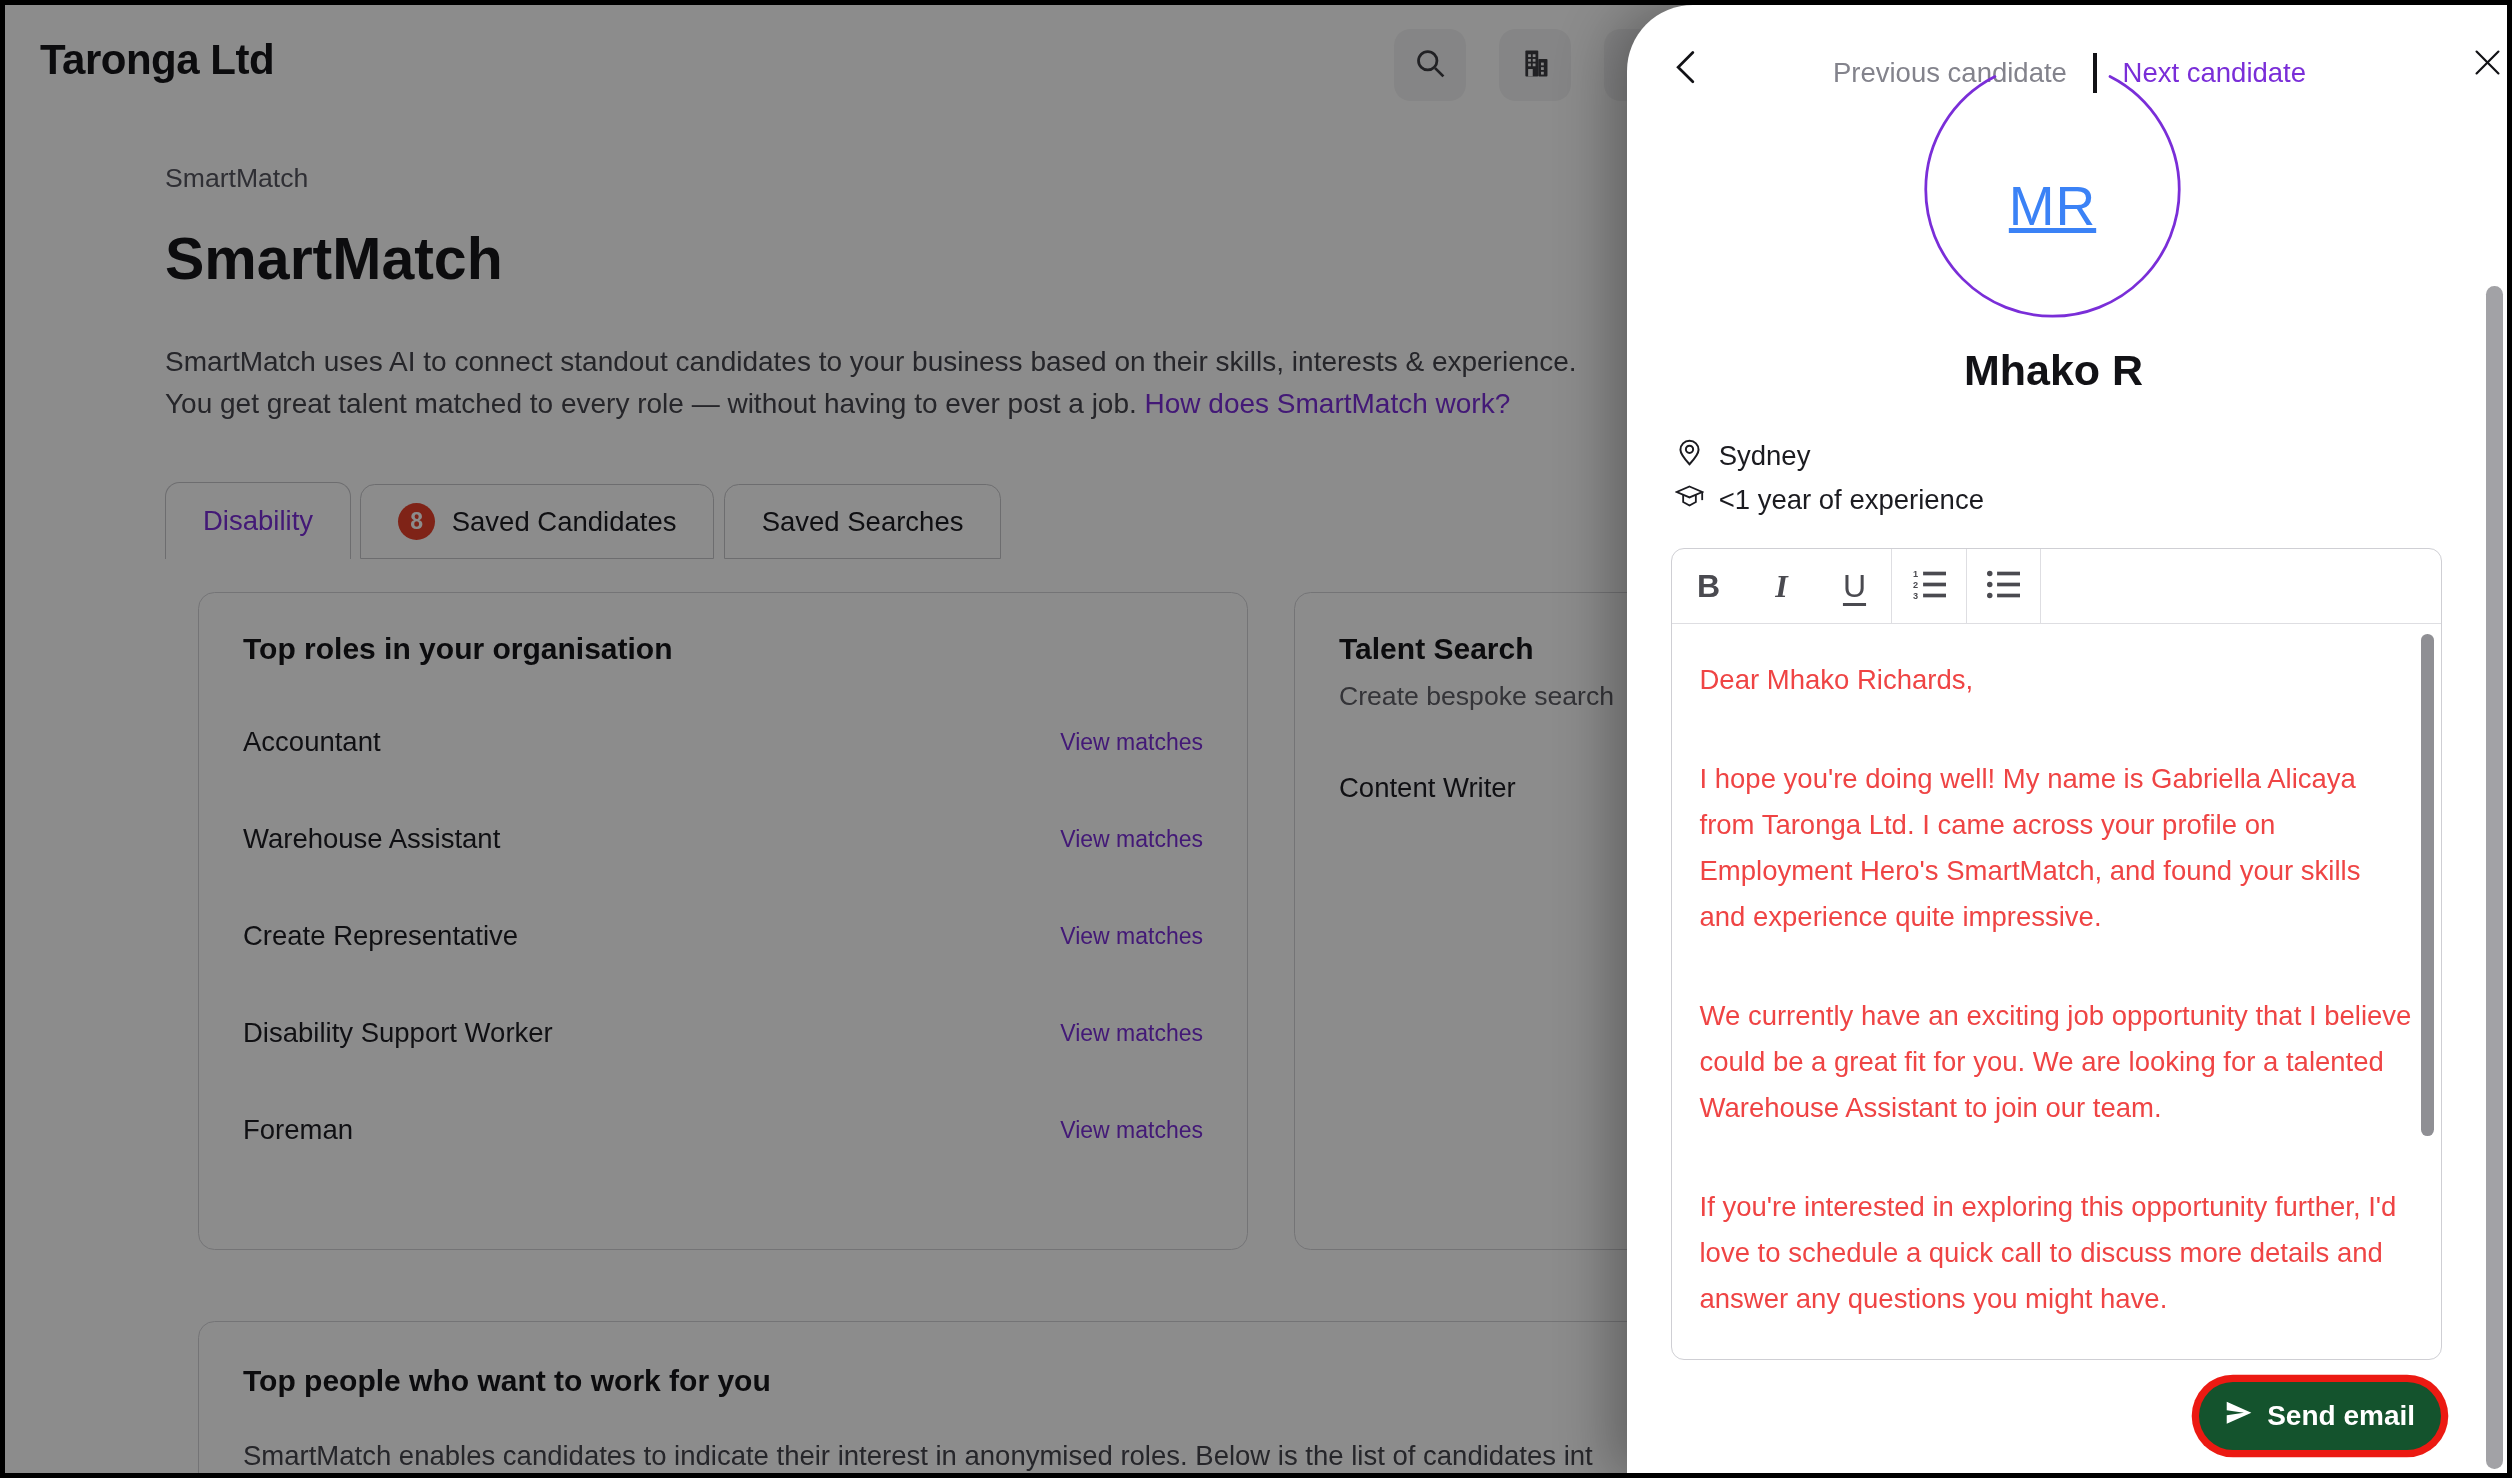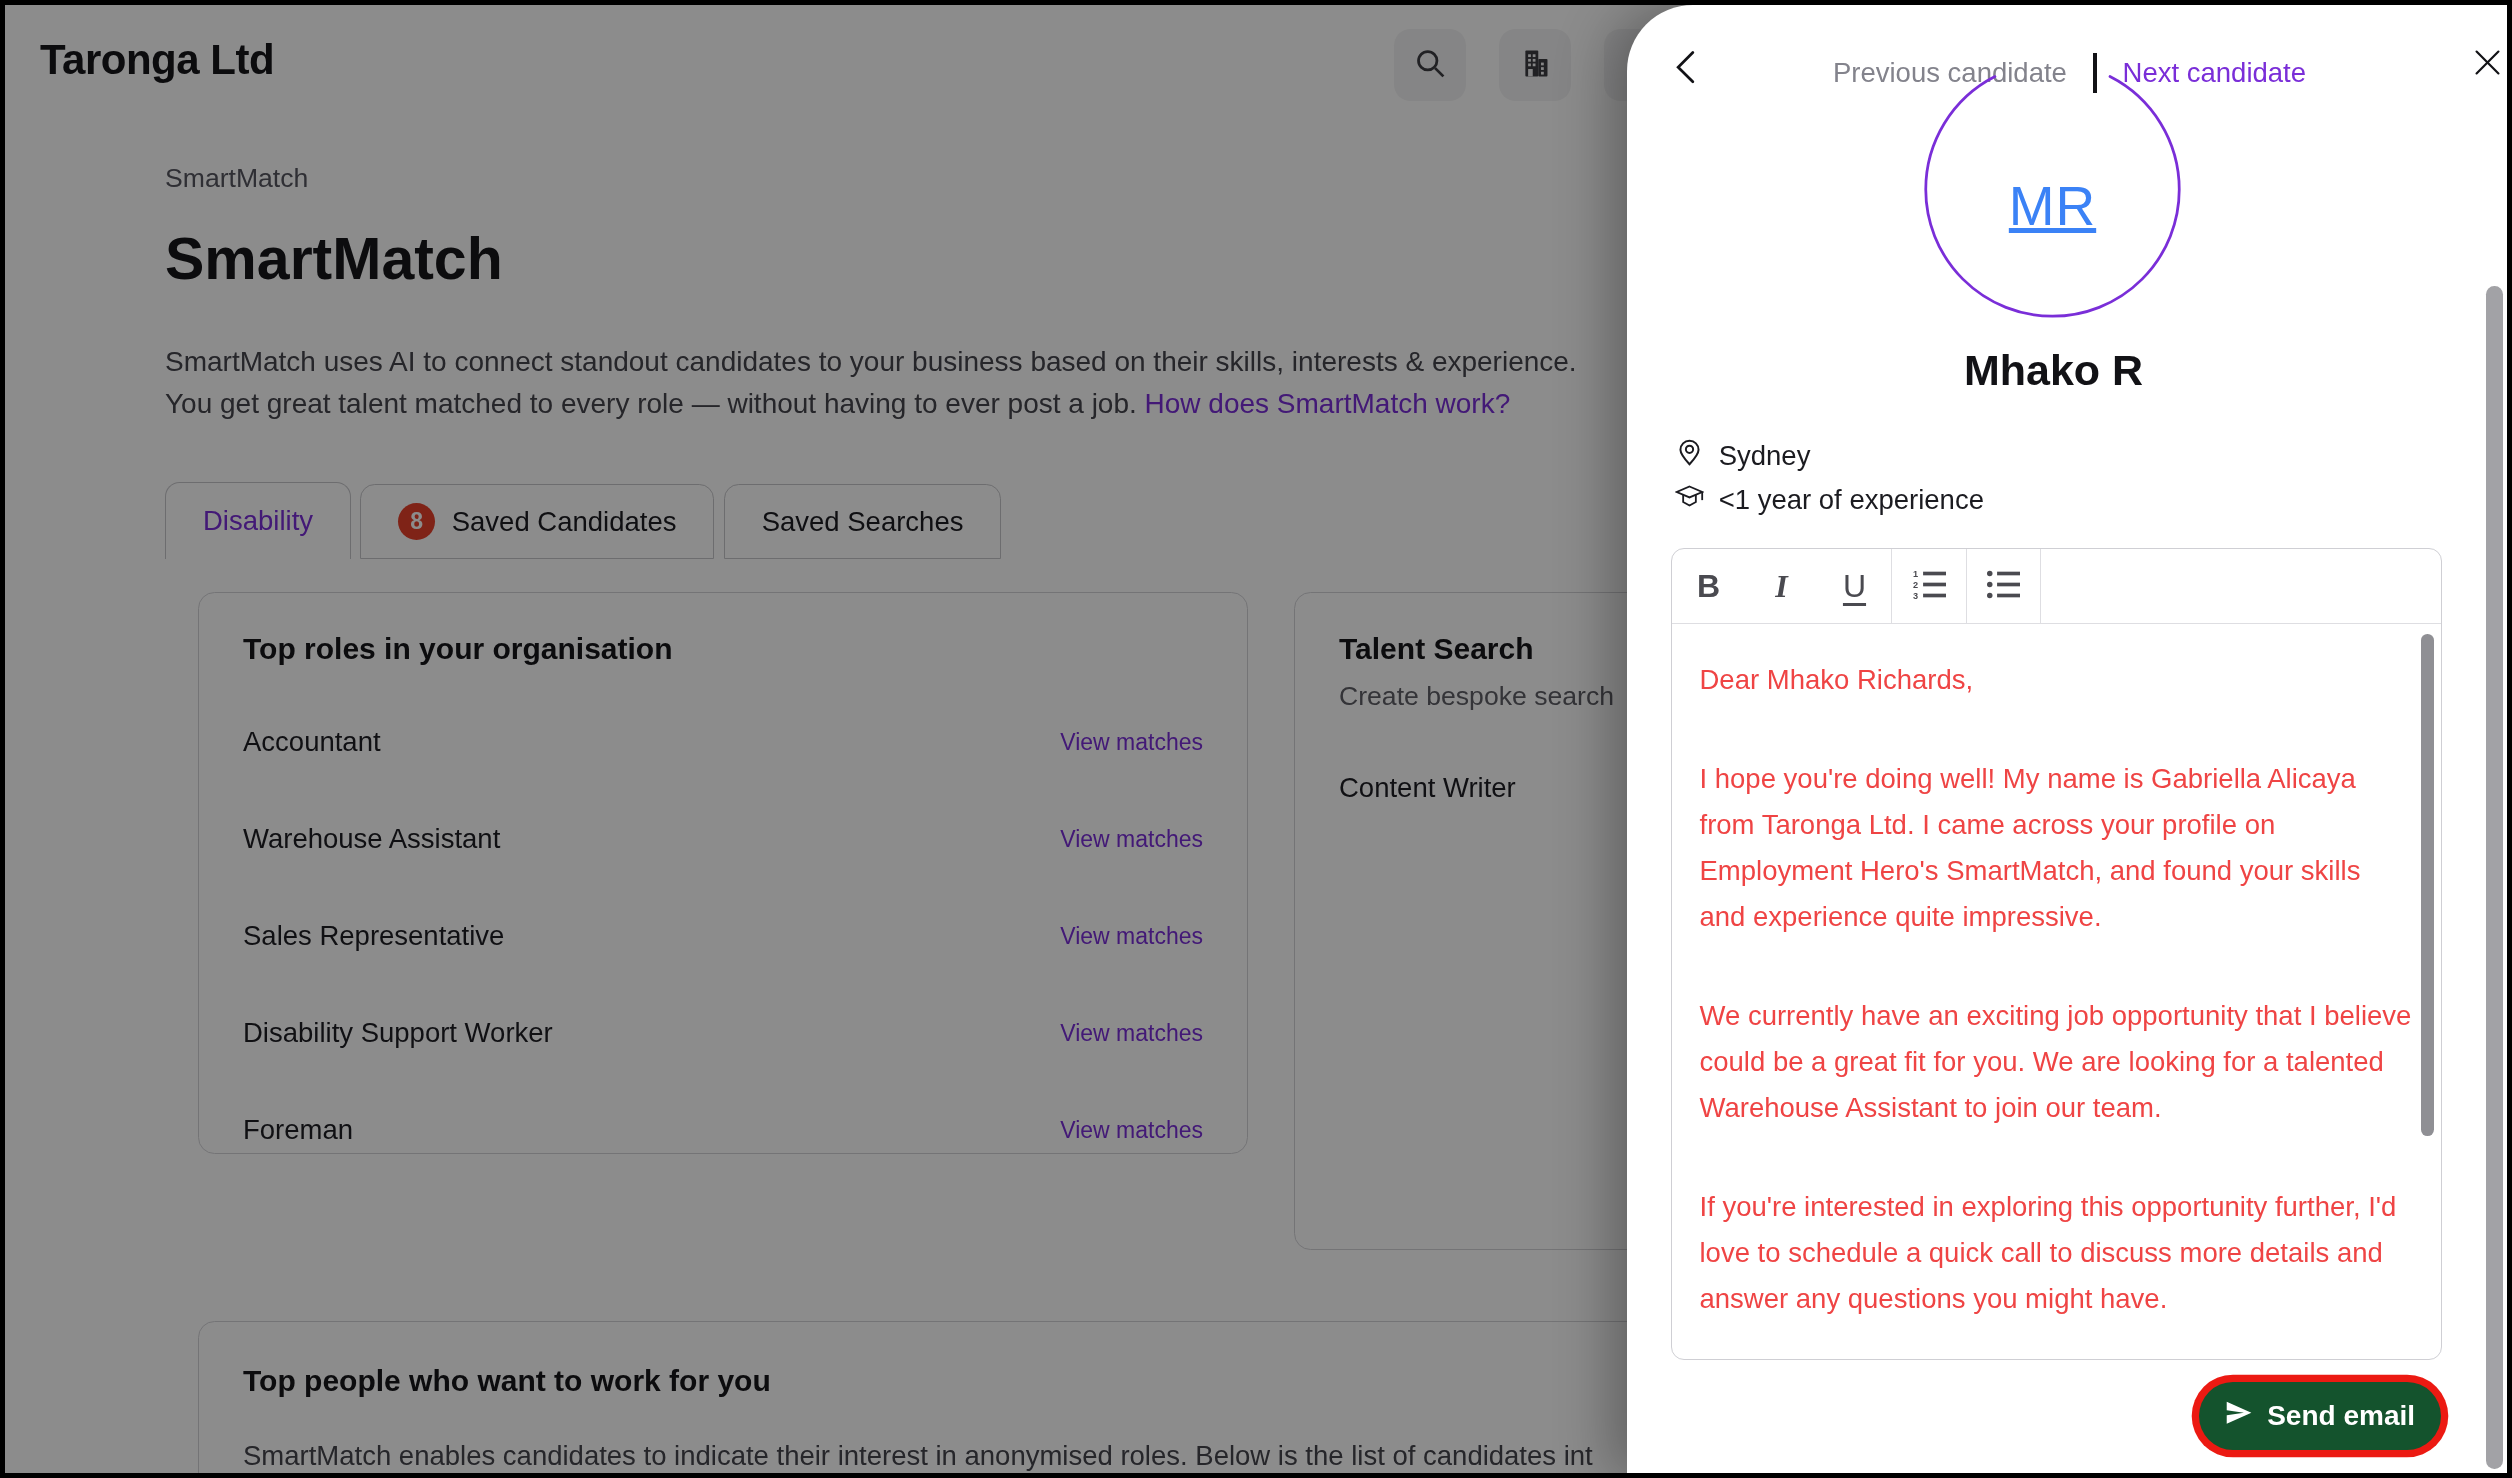--- a/index.html
+++ b/index.html
@@ -31,21 +31,21 @@
   .tab.active { color:#7A2ED8; border-bottom:none; height:77px; }
   .badge { width:37px; height:37px; border-radius:50%; background:#E8402A; color:#fff;
            font-size:23px; font-weight:700; display:flex; align-items:center;
            justify-content:center; }
 
   .cards { margin-top:33px; padding-left:33px; display:flex; gap:46px; }
   .card { border:1.8px solid #d4d4d8; border-radius:16.5px; background:#fff;
           padding:39px 44px; }
   .card h3 { font-size:30px; font-weight:800; color:#16161a; }
   .card .sub { margin-top:14.7px; font-size:26.6px; color:#5f5f66; }
-  .card-roles { width:1050px; height:562px; }
+  .card-roles { width:1050px; height:658px; }
   .card-talent { width:1050px; height:658px; }
   .role-list { margin-top:27.5px; }
   .role-row { display:flex; justify-content:space-between; align-items:center; height:97px; }
   .role-name { font-size:27.5px; color:#1e1e24; }
   .view-link { font-size:23px; color:#7A2ED8; text-decoration:none; }
 
   .card-bottom { position:absolute; left:193px; top:1316px; width:2136px; height:293px;
                  border:1.8px solid #d4d4d8; border-radius:16.5px; background:#fff;
                  padding:42px 44px; }
   .card-bottom .body { margin-top:29px; font-size:27.5px; line-height:57px; color:#45454d; }
@@ -174,21 +174,21 @@
         <div class="role-list">
           <div class="role-row">
             <span class="role-name">Accountant</span>
             <a href="#" class="view-link">View matches</a>
           </div>
           <div class="role-row">
             <span class="role-name">Warehouse Assistant</span>
             <a href="#" class="view-link">View matches</a>
           </div>
           <div class="role-row">
-            <span class="role-name">Sales Representative</span>
+            <span class="role-name">Create Representative</span>
             <a href="#" class="view-link">View matches</a>
           </div>
           <div class="role-row">
             <span class="role-name">Disability Support Worker</span>
             <a href="#" class="view-link">View matches</a>
           </div>
           <div class="role-row">
             <span class="role-name">Foreman</span>
             <a href="#" class="view-link">View matches</a>
           </div>

